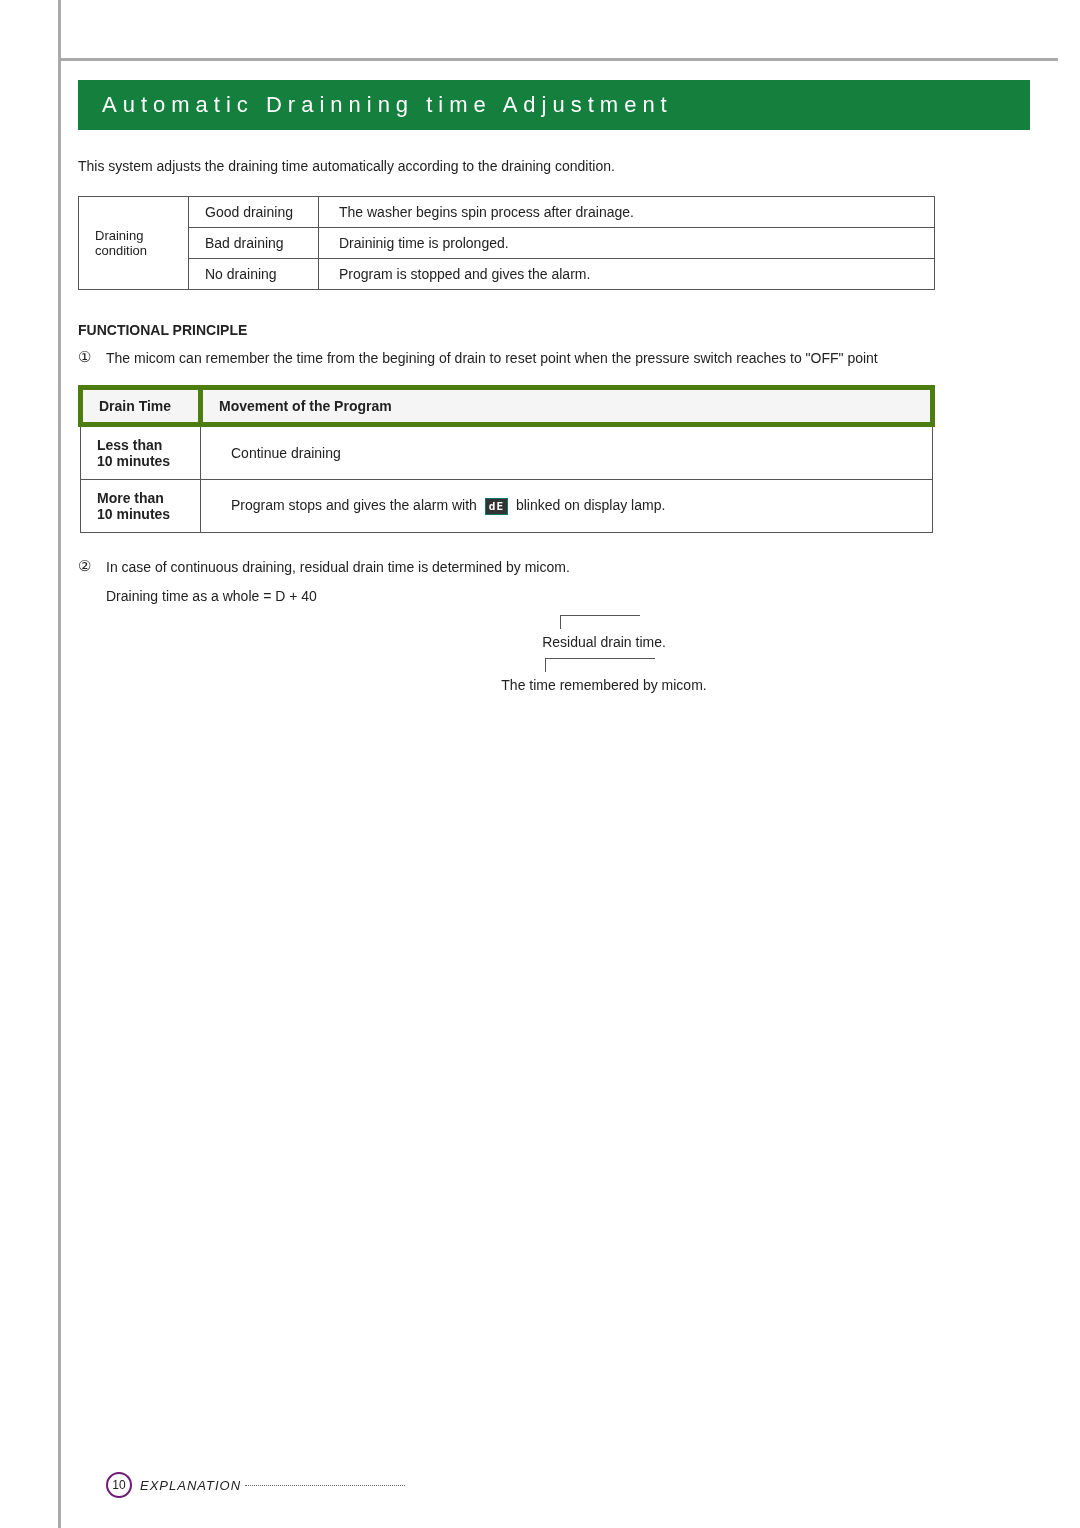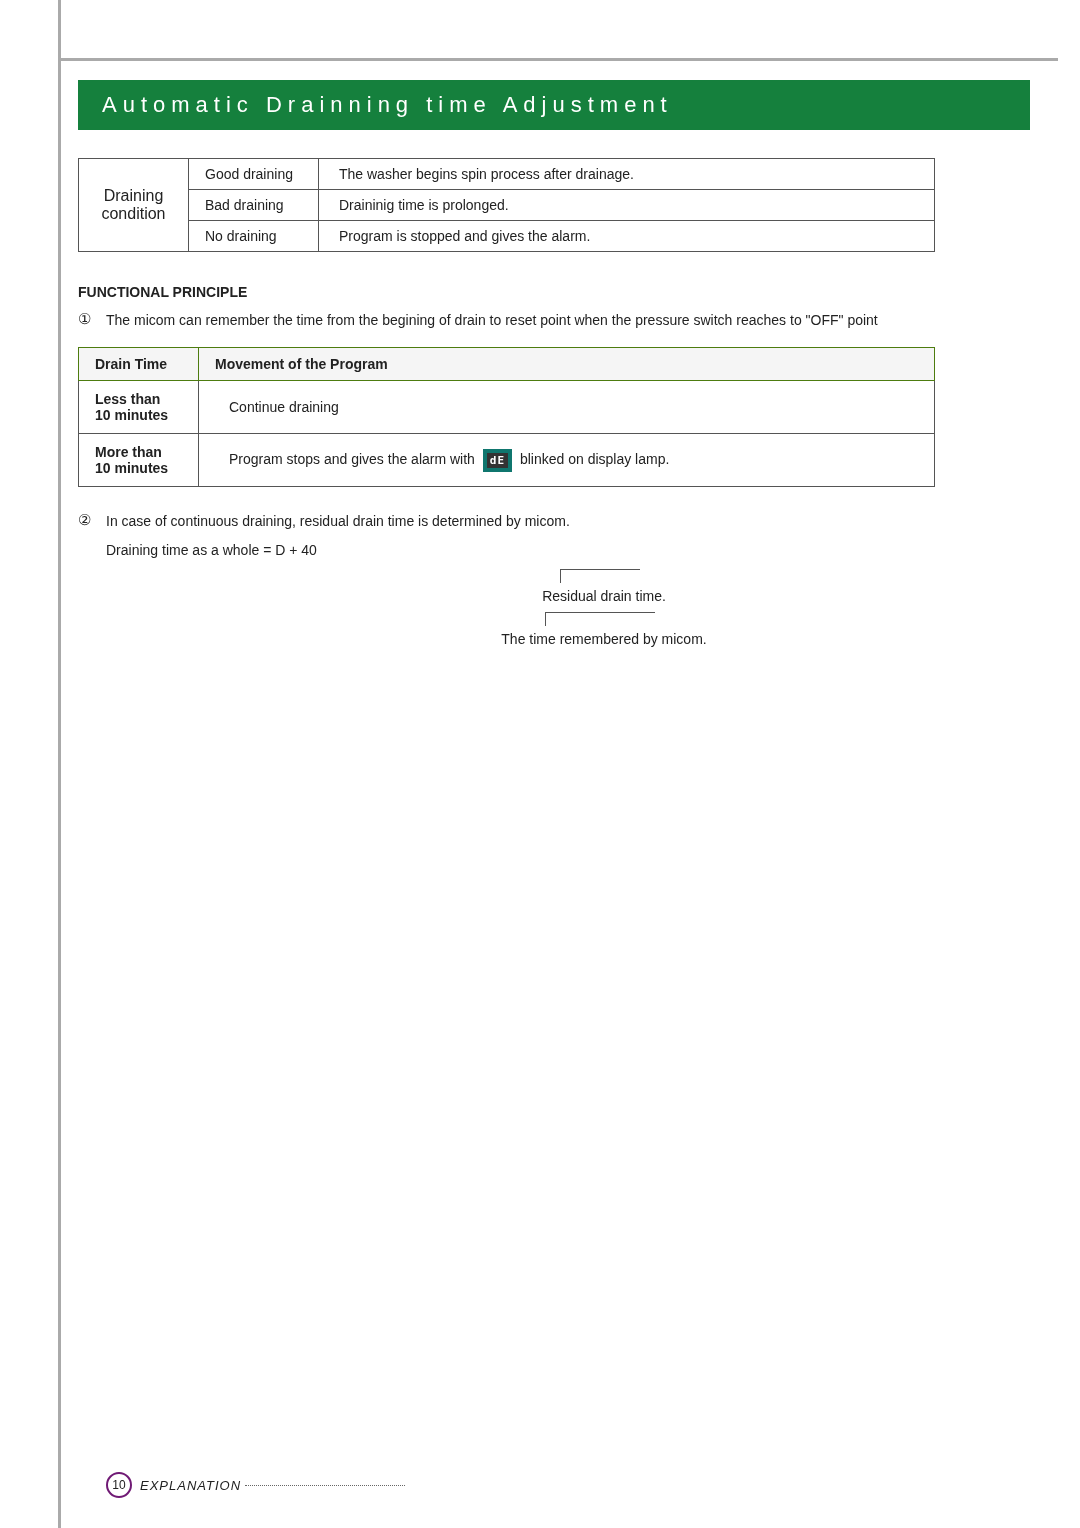--- a/index.html
+++ b/index.html
@@ -77,23 +77,22 @@
     .draining-table td {
       border: 1px solid #555;
       padding: 7px 16px;
       font-size: 14px;
       vertical-align: middle;
       margin-left: 44px;
     }
 
     .draining-table .label-cell {
       border-right: 1px solid #555;
-      text-align: center;
-      vertical-align: middle;
-      font-size: 16px;
+      vertical-align: middle;
+      font-size: 13px;
       width: 110px;
     }
 
     .draining-table .condition-cell {
       width: 130px;
       padding-left: 16px;
     }
 
     .draining-table .description-cell {
       padding-left: 20px;
@@ -126,21 +125,21 @@
 
     
     .drain-table {
       border-collapse: collapse;
       width: 90%;
       margin-bottom: 24px;
       margin-top: 8px;
     }
 
     .drain-table th {
-      border: 1px solid #4d7c0f;
+      border: 5px solid #4d7c0f;
       padding: 8px 16px;
       font-size: 14px;
       font-weight: bold;
       background: #f5f5f5;
       text-align: left;
     }
 
     .drain-table td {
       border: 1px solid #555;
       padding: 10px 16px;
@@ -161,21 +160,21 @@
     }
 
     
     .display-icon {
       display: inline-block;
       background: #333;
       color: #fff;
       font-size: 11px;
       font-weight: bold;
       padding: 1px 3px;
-      border: 4px solid #0f766e;
+      border: 1px solid #0f766e;
       letter-spacing: 1px;
       font-family: monospace;
       margin: 0 4px;
     }
 
     
     .continuous-section {
       margin-top: 8px;
       font-size: 14px;
     }
@@ -249,20 +248,21 @@
 
 <div class="left-border"></div>
 <div class="top-border"></div>
 
 <div class="page-content">
 
   <div class="page-title-bar">
     <span class="page-title">Automatic Drainning time Adjustment</span>
   </div>
 
+  <p class="intro-text">This system adjusts the draining time automatically according to the draining condition.</p>
 
   <table class="draining-table">
     <tbody>
       <tr>
         <td class="label-cell" rowspan="3">Draining<br>condition</td>
         <td class="condition-cell">Good draining</td>
         <td class="description-cell">The washer begins spin process after drainage.</td>
       </tr>
       <tr>
         <td class="condition-cell">Bad draining</td>

